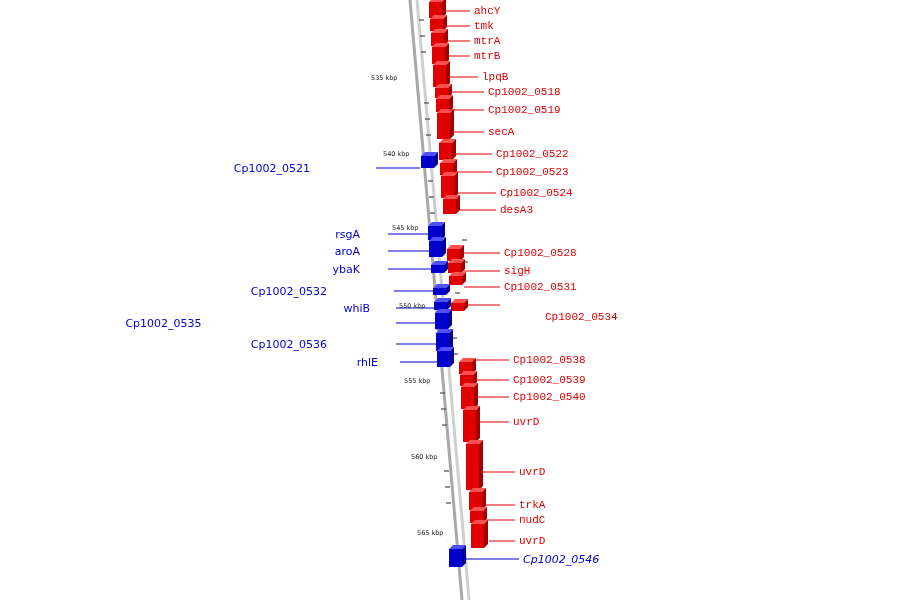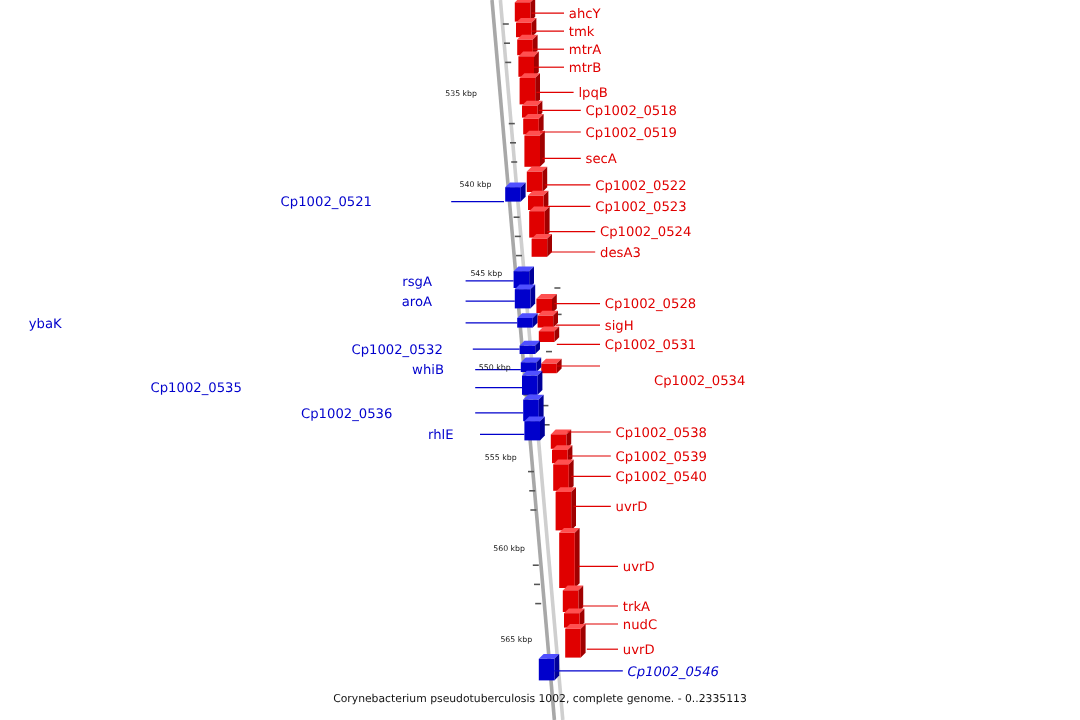--- a/index.html
+++ b/index.html
@@ -5,21 +5,21 @@
   html,body{margin:0;padding:0;}
   body{
     width:900px;height:600px;overflow:hidden;background:#ffffff;
     font-family:"DejaVu Sans", sans-serif;
     position:relative;
   }
   #stage{position:absolute;left:0;top:0;width:900px;height:600px;}
   svg#map{position:absolute;left:0;top:0;width:900px;height:600px;}
 
   .lbl{position:absolute;font-size:11px;white-space:nowrap;line-height:1;}
-  .lbl.fwd{color:#e00000;}
+  .lbl.fwd{color:#e00000;font-family:Liberation Mono, monospace;}
   .lbl.rev{color:#0000cc;}
   .lbl.right{text-align:left;}
   .lbl.left{text-align:right;}
 
   .tick-lbl{position:absolute;font-size:6.5px;color:#222;white-space:nowrap;text-align:center;}
 
   #legend{position:absolute;left:835px;top:8px;width:64px;}
   .leg-row{display:flex;align-items:center;height:14px;margin-bottom:3px;}
   .leg-sw{width:10px;height:10px;margin-right:6px;display:inline-block;}
   .leg-sw.f{background:#e00000;}
@@ -286,24 +286,24 @@
       <div class="lbl fwd right" style="top: 105px; left: 488px;">Cp1002_0519</div>
       <div class="lbl fwd right" style="top: 127px; left: 488px;">secA</div>
       <div class="lbl rev left" style="top: 163px; left: 0px; width: 310px; padding-right: 0px; text-align: right;">Cp1002_0521</div>
       <div class="lbl fwd right" style="top: 149px; left: 496px;">Cp1002_0522</div>
       <div class="lbl fwd right" style="top: 167px; left: 496px;">Cp1002_0523</div>
       <div class="lbl fwd right" style="top: 188px; left: 500px;">Cp1002_0524</div>
       <div class="lbl fwd right" style="top: 205px; left: 500px;">desA3</div>
       <div class="lbl rev left" style="top: 229px; left: 0px; width: 360px; padding-right: 0px; text-align: right;">rsgA</div>
       <div class="lbl rev left" style="top: 246px; left: 0px; width: 360px; padding-right: 0px; text-align: right;">aroA</div>
       <div class="lbl fwd right" style="top: 248px; left: 504px;">Cp1002_0528</div>
-      <div class="lbl rev left" style="top: 264px; left: 0px; width: 360px; padding-right: 0px; text-align: left; margin-left: 24px;">ybaK</div>
+      <div class="lbl rev left" style="top: 264px; left: 0px; width: 360px; padding-right: 0px; text-align: right;">ybaK</div>
       <div class="lbl fwd right" style="top: 266px; left: 504px;">sigH</div>
       <div class="lbl fwd right" style="top: 282px; left: 504px;">Cp1002_0531</div>
-      <div class="lbl rev left" style="top: 286px; left: 0px; width: 327px; padding-right: 0px; text-align: right; padding-left: 42px;">Cp1002_0532</div>
+      <div class="lbl rev left" style="top: 286px; left: 0px; width: 327px; padding-right: 0px; text-align: right;">Cp1002_0532</div>
       <div class="lbl fwd right" style="top: 312px; left: 504px; margin-left: 41px;">Cp1002_0534</div>
       <div class="lbl rev left" style="top: 303px; left: 0px; width: 370px; padding-right: 0px; text-align: right;">whiB</div>
       <div class="lbl rev left" style="top: 318px; left: 0px; width: 327px; padding-right: 0px; text-align: center;">Cp1002_0535</div>
       <div class="lbl rev left" style="top: 339px; left: 0px; width: 327px; padding-right: 0px; text-align: right;">Cp1002_0536</div>
       <div class="lbl rev left" style="top: 357px; left: 0px; width: 378px; padding-right: 0px; text-align: right;">rhlE</div>
       <div class="lbl fwd right" style="top: 355px; left: 513px;">Cp1002_0538</div>
       <div class="lbl fwd right" style="top: 375px; left: 513px;">Cp1002_0539</div>
       <div class="lbl fwd right" style="top: 392px; left: 513px;">Cp1002_0540</div>
       <div class="lbl fwd right" style="top: 417px; left: 513px;">uvrD</div>
       <div class="lbl fwd right" style="top: 467px; left: 519px;">uvrD</div>
@@ -316,14 +316,13 @@
       <div class="tick-lbl" style="left: 371px; top: 74px;">535 kbp</div>
       <div class="tick-lbl" style="left: 383px; top: 150px;">540 kbp</div>
       <div class="tick-lbl" style="left: 392px; top: 224px;">545 kbp</div>
       <div class="tick-lbl" style="left: 399px; top: 302px;">550 kbp</div>
       <div class="tick-lbl" style="left: 404px; top: 377px;">555 kbp</div>
       <div class="tick-lbl" style="left: 411px; top: 453px;">560 kbp</div>
       <div class="tick-lbl" style="left: 417px; top: 529px;">565 kbp</div>
     </div>
 
 
-  <div id="caption">Corynebacterium pseudotuberculosis 1002, complete genome. - 0..2335113</div>
 </div>
 
 </body></html>

